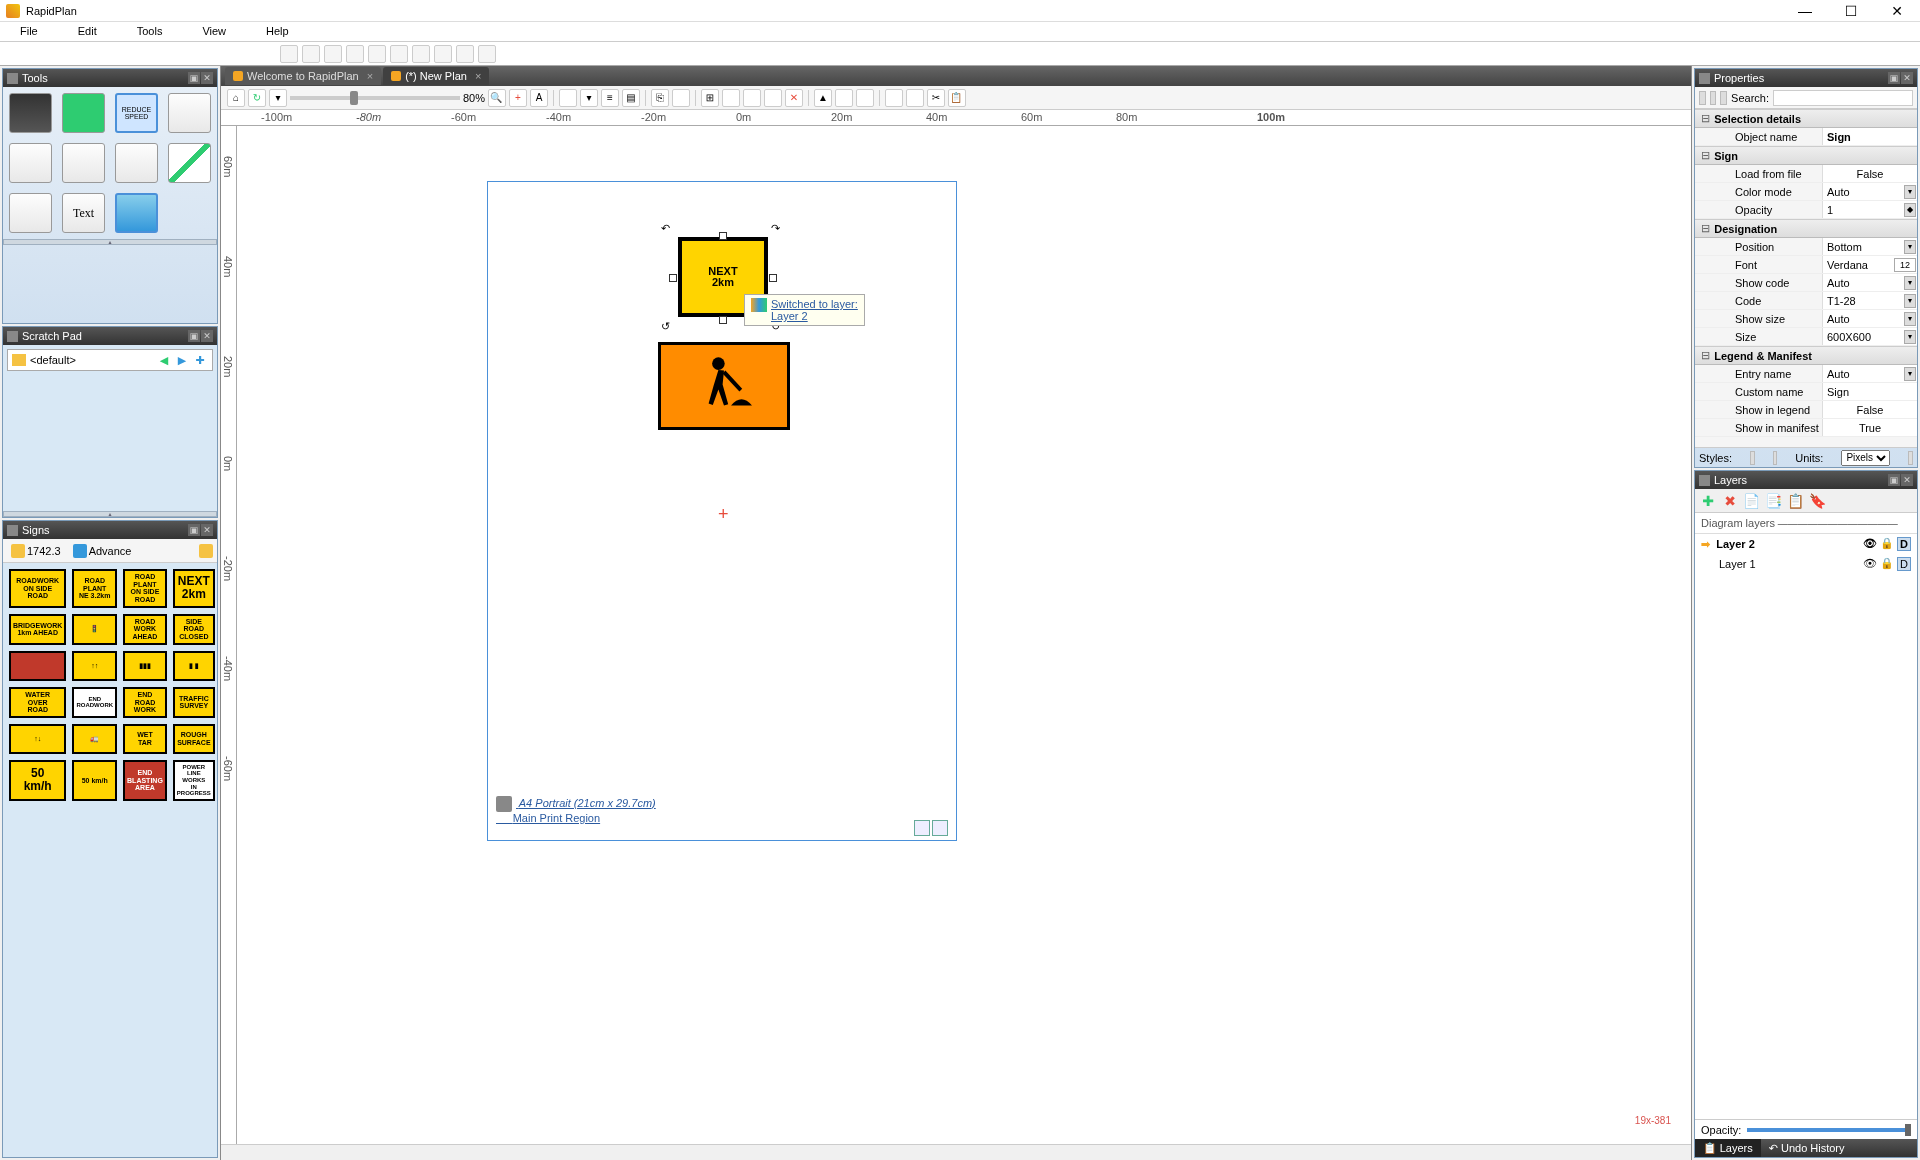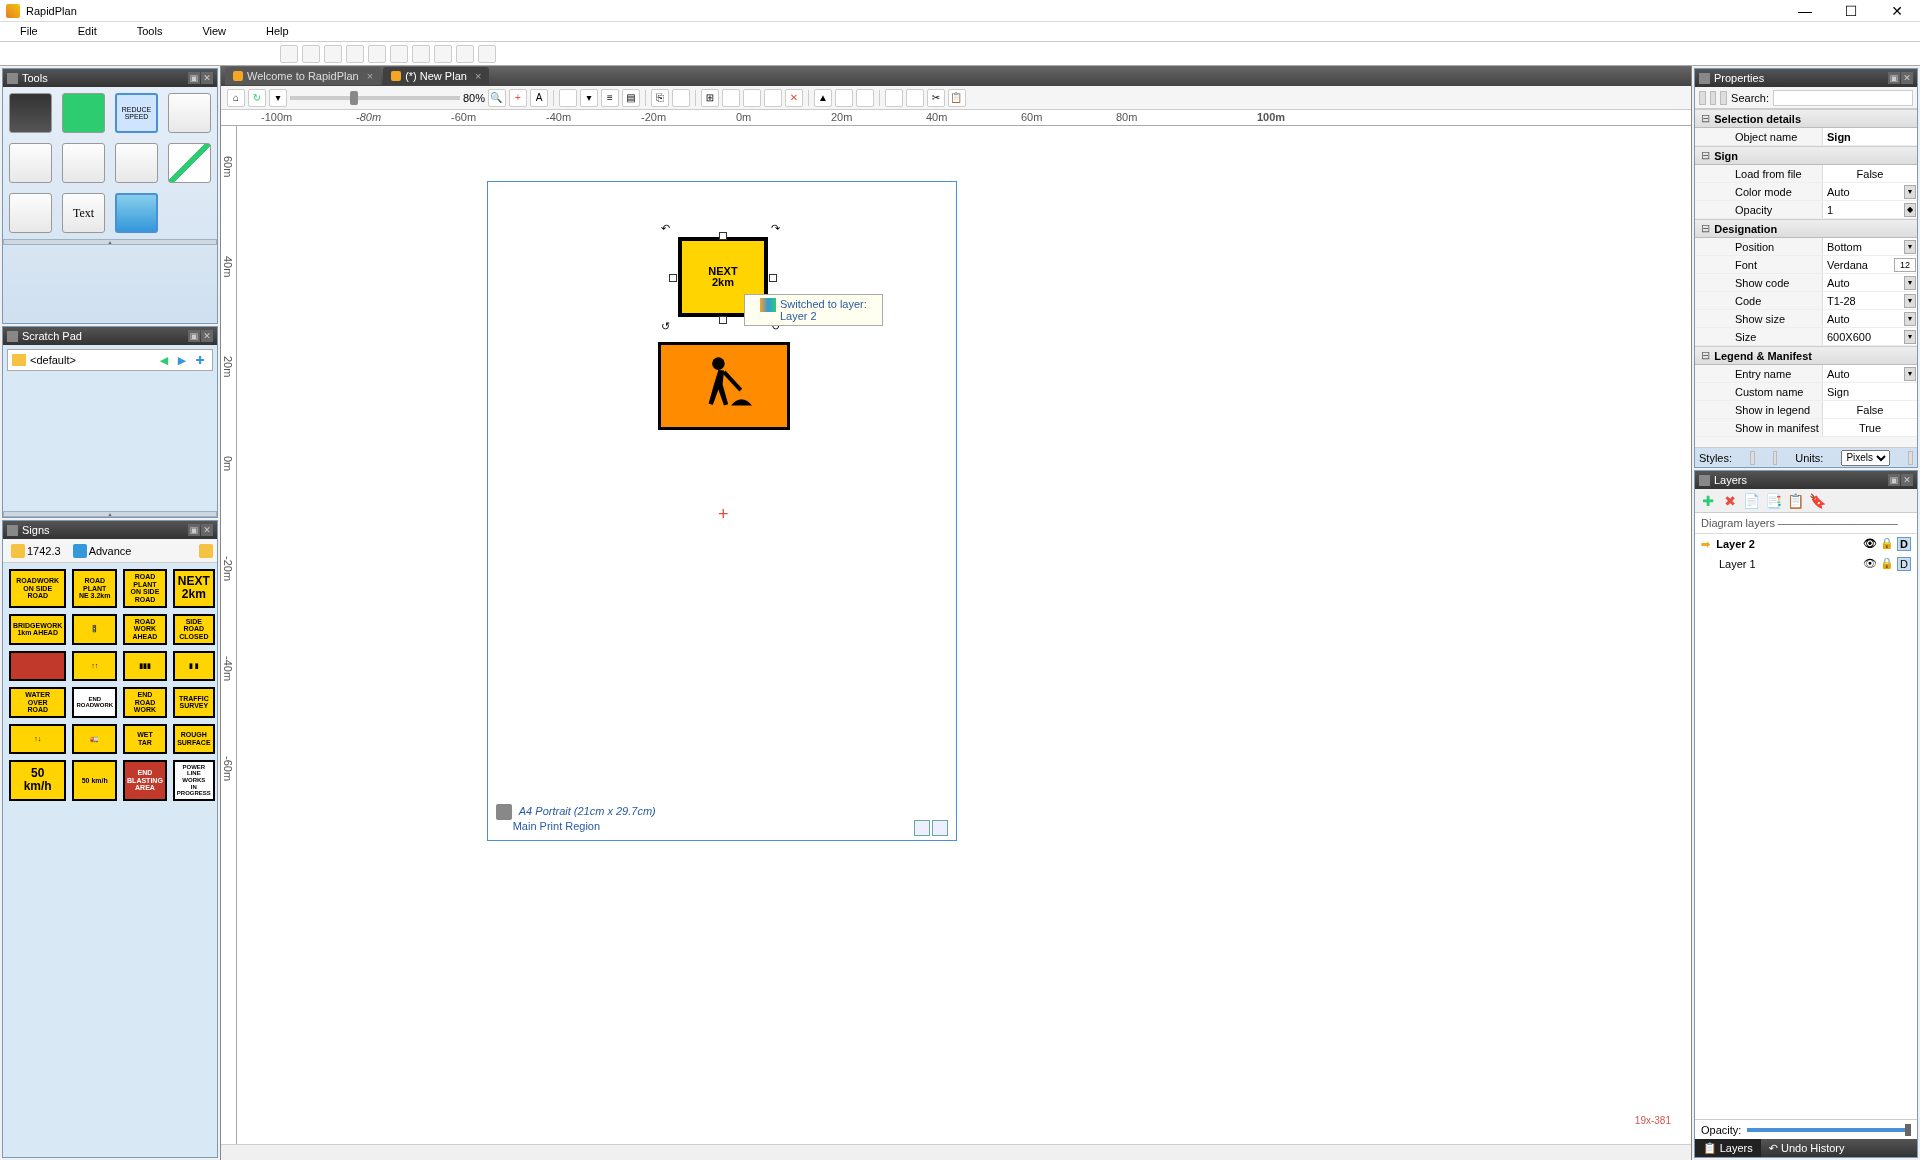--- a/index.html
+++ b/index.html
@@ -50,26 +50,26 @@
 .ruler-h span { position:absolute; top:1px; }
 .canvas-wrap { flex:1; display:flex; position:relative; }
 .ruler-v { width:16px; background:#fff; border-right:1px solid #aaa; position:relative; font-size:9px; color:#555; }
 .ruler-v span { position:absolute; left:1px; writing-mode:vertical-rl; }
 .canvas { flex:1; background:#fff; position:relative; overflow:hidden; }
 .page { position:absolute; left:250px; top:55px; width:470px; height:660px; border:1px solid #4a90d9; background:#fff; }
 .sign-next { position:absolute; left:190px; top:55px; width:90px; height:80px; background:#ffd400; border:4px solid #000; display:flex; flex-direction:column; align-items:center; justify-content:center; font-size:22px; font-weight:bold; font-family:Arial; line-height:1; }
 .sel-handles { position:absolute; left:175px; top:42px; width:120px; height:108px; pointer-events:none; }
 .handle { position:absolute; width:8px; height:8px; background:#fff; border:1px solid #333; }
 .rot-handle { position:absolute; width:14px; height:14px; }
-.tooltip { position:absolute; left:256px; top:112px; background:#fffff0; border:1px solid #aaa; padding:3px 15px; font-size:10px; color:#2a5aa0; white-space:pre; display:flex; gap:4px; align-items:flex-start; }
+.tooltip { position:absolute; left:256px; top:112px; background:#fffff0; border:1px solid #aaa; padding:3px 6px; font-size:10px; color:#2a5aa0; white-space:pre; display:flex; gap:4px; align-items:flex-start;text-decoration:underline; }
 .tooltip .tt-icon { width:16px; height:14px; background:linear-gradient(90deg,#f5a623,#3498db,#2ecc71); }
 .sign-worker { position:absolute; left:170px; top:160px; width:132px; height:88px; background:#ff8c00; border:3px solid #000; display:flex; align-items:center; justify-content:center; }
 .sign-worker svg { width:70px; height:70px; }
 .cross { position:absolute; left:230px; top:322px; color:#e74c3c; font-size:18px; }
-.page-footer { position:absolute; bottom:8px; left:8px; font-size:10px; color:#2a5aa0; }
+.page-footer { position:absolute; bottom:16px; left:8px; font-size:10px; color:#2a5aa0;text-decoration:underline; }
 .page-footer .pf-icon { display:inline-block; width:16px; height:16px; background:#888; vertical-align:middle; margin-right:4px; border-radius:2px; }
 .page-footer-right { position:absolute; bottom:4px; right:8px; display:flex; gap:2px; }
 .page-footer-right div { width:16px; height:16px; border:1px solid #6a9; background:#eef; }
 .canvas-scroll-h { height:16px; background:#f0f0f0; border-top:1px solid #ccc; display:flex; }
 .coord { position:absolute; right:20px; bottom:18px; color:#d9534f; font-size:10px; }
 .right-col { width:228px; display:flex; flex-direction:column; gap:2px; padding:2px; }
 .props-body { flex:1; background:#f5f5f5; overflow:auto; font-size:11px; }
 .props-search { height:22px; display:flex; align-items:center; padding:0 4px; gap:4px; border-bottom:1px solid #ccc; }
 .props-search .ps-icon { width:14px; height:14px; background:#ddd; border:1px solid #bbb; }
 .props-search input { flex:1; height:16px; border:1px solid #ccc; padding:0 3px; font-size:10px; }

